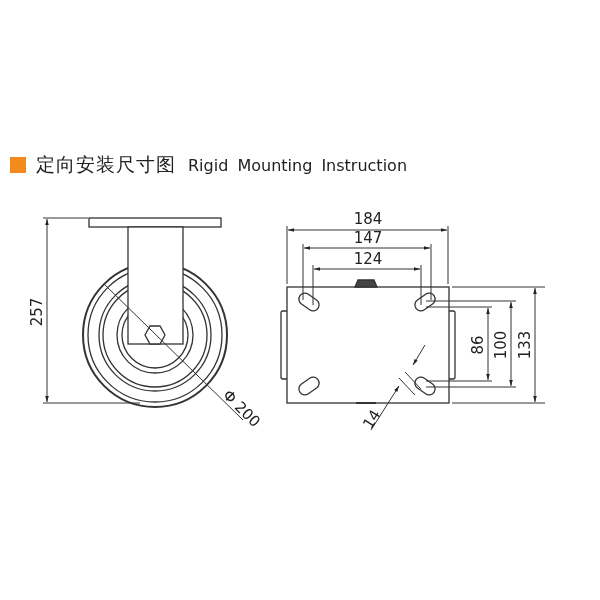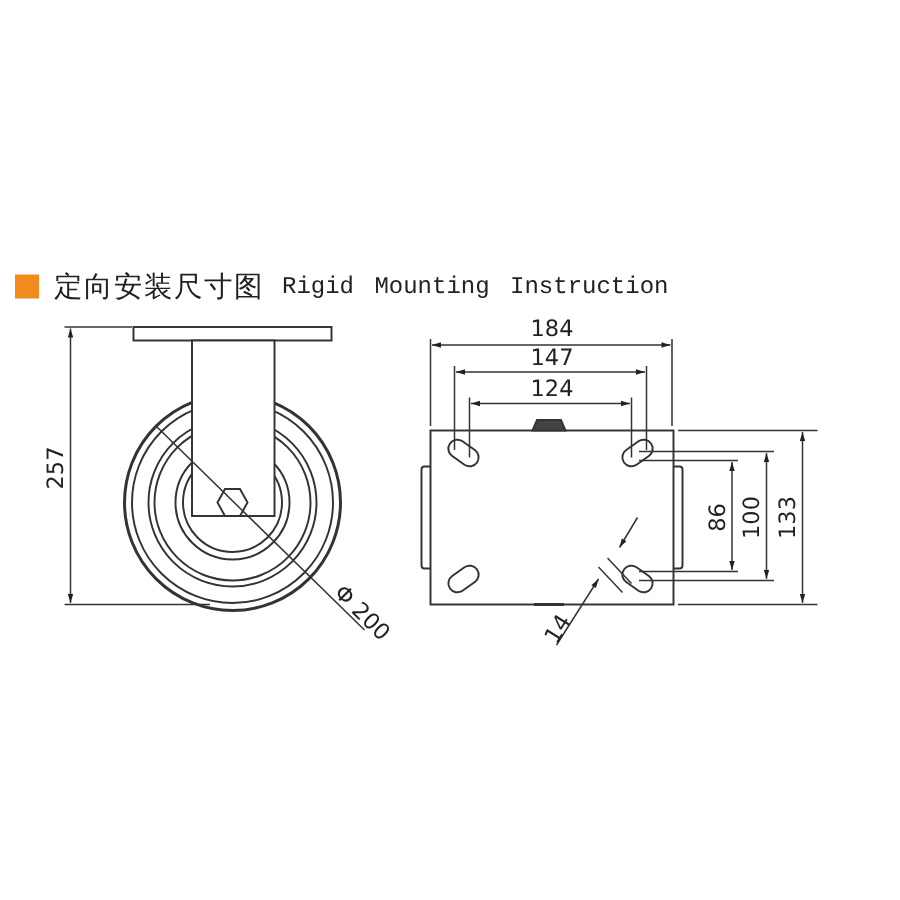--- a/index.html
+++ b/index.html
@@ -1,17 +1,17 @@
 <!DOCTYPE html>
 <html><head>
 <meta charset="utf-8">
 <style>
   html, body { margin: 0; padding: 0; background: #ffffff; }
   body { width: 600px; height: 600px; position: relative; overflow: hidden; font-family: "DejaVu Sans", sans-serif; }
-  .heading { position: absolute; left: 10px; top: 176px; height: 30px; display: flex; align-items: center; font-family: Liberation Mono, monospace; }
+  .heading { position: absolute; left: 10px; top: 150px; height: 30px; display: flex; align-items: center; }
   .sq { width: 16px; height: 16px; background: #f28a1e; margin-right: 10px; }
   .zh { font-size: 19px; color: #222; letter-spacing: 1px; margin-right: 12px; }
   .en { font-size: 16px; color: #222; word-spacing: 4px; text-align: right; }
   svg { position: absolute; left: 0; top: 0; }
   .dim { font-family: "DejaVu Sans", sans-serif; font-size: 15px; fill: #222; }
 </style>
 </head>
 <body>
 
 <div class="heading">

